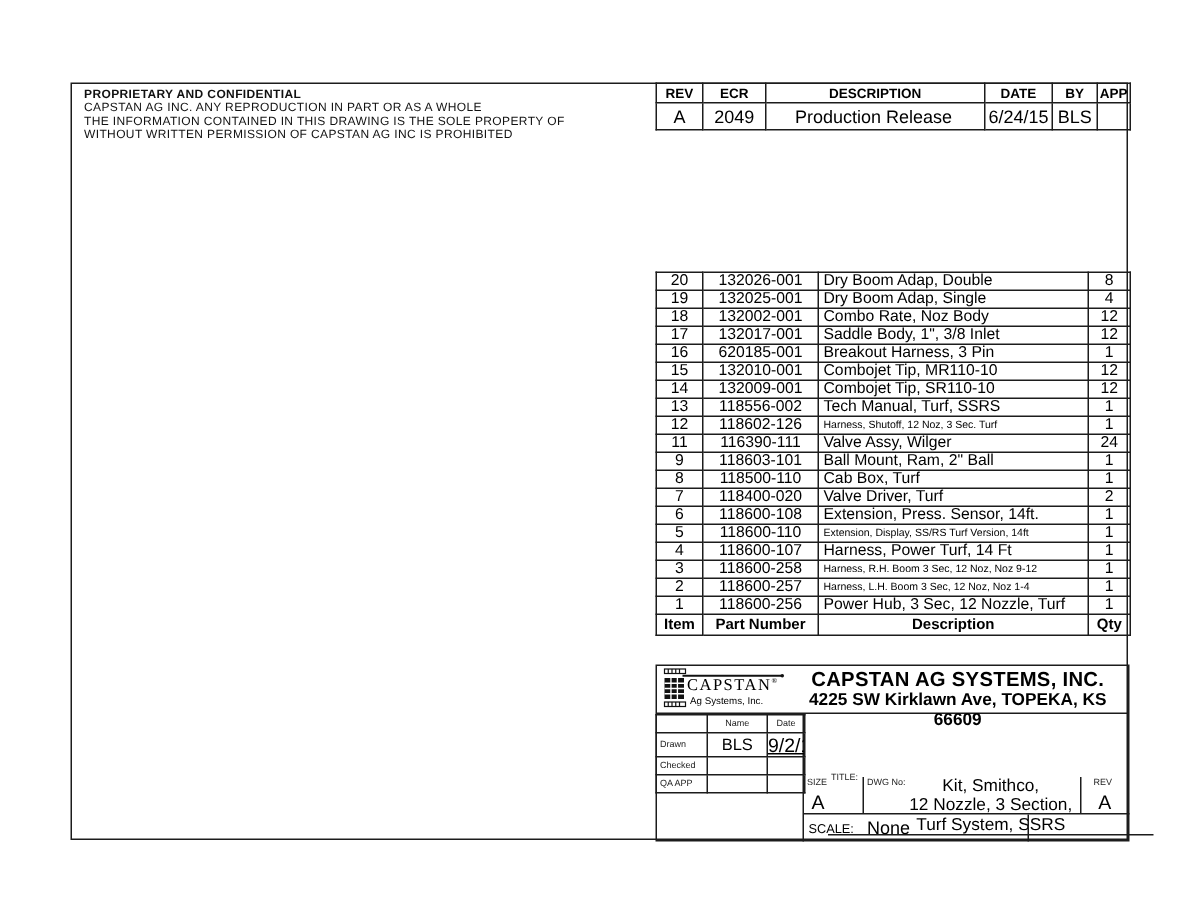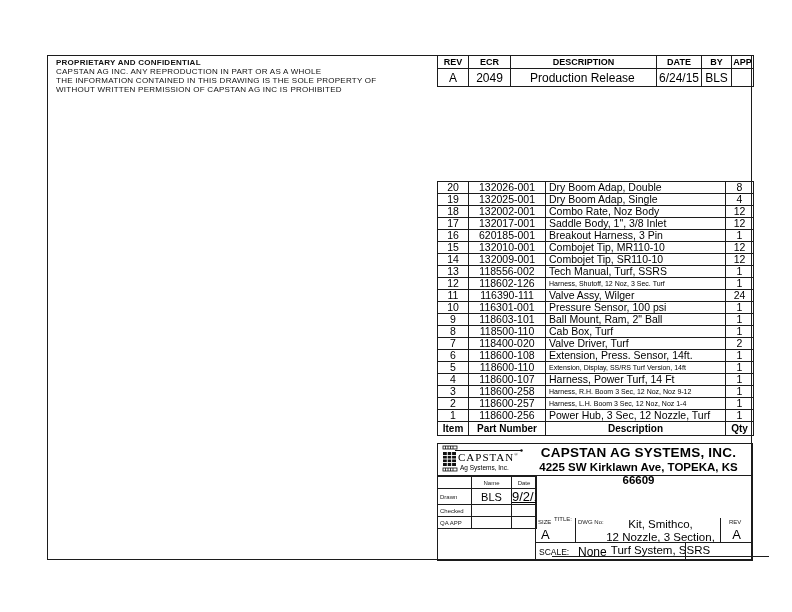--- a/index.html
+++ b/index.html
@@ -179,26 +179,20 @@
         <td>12</td>
         <td>118602-126</td>
         <td class="pdesc condensed">Harness, Shutoff, 12 Noz, 3 Sec. Turf</td>
         <td>1</td>
       </tr>
       <tr>
         <td>11</td>
         <td>116390-111</td>
         <td class="pdesc">Valve Assy, Wilger</td>
         <td>24</td>
-      </tr>
-      <tr>
-        <td>10</td>
-        <td>116301-001</td>
-        <td class="pdesc">Pressure Sensor, 100 psi</td>
-        <td>1</td>
       </tr>
       <tr>
         <td>9</td>
         <td>118603-101</td>
         <td class="pdesc">Ball Mount, Ram, 2" Ball</td>
         <td>1</td>
       </tr>
       <tr>
         <td>8</td>
         <td>118500-110</td>

